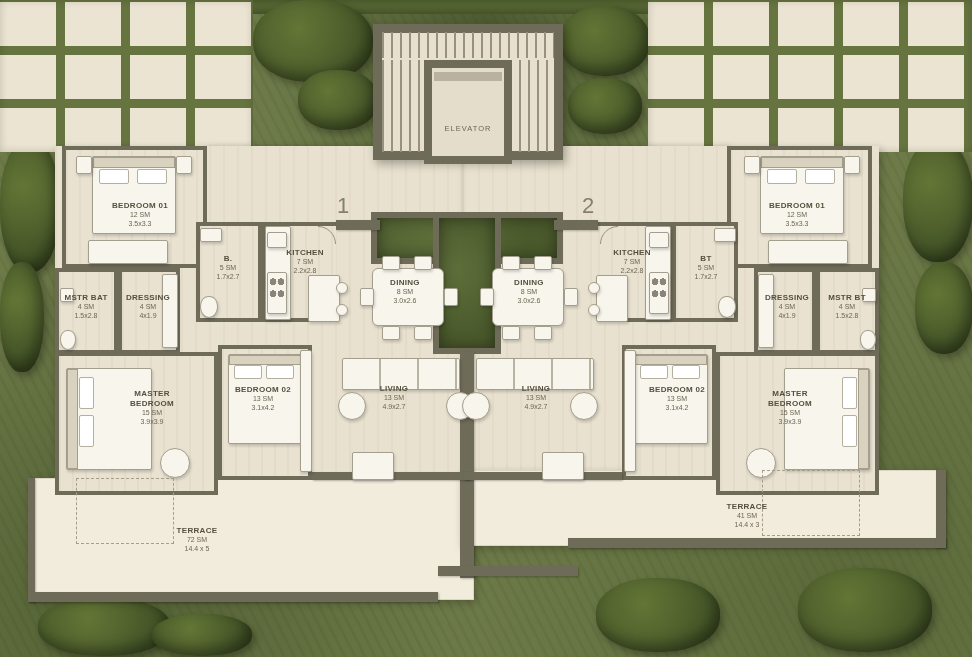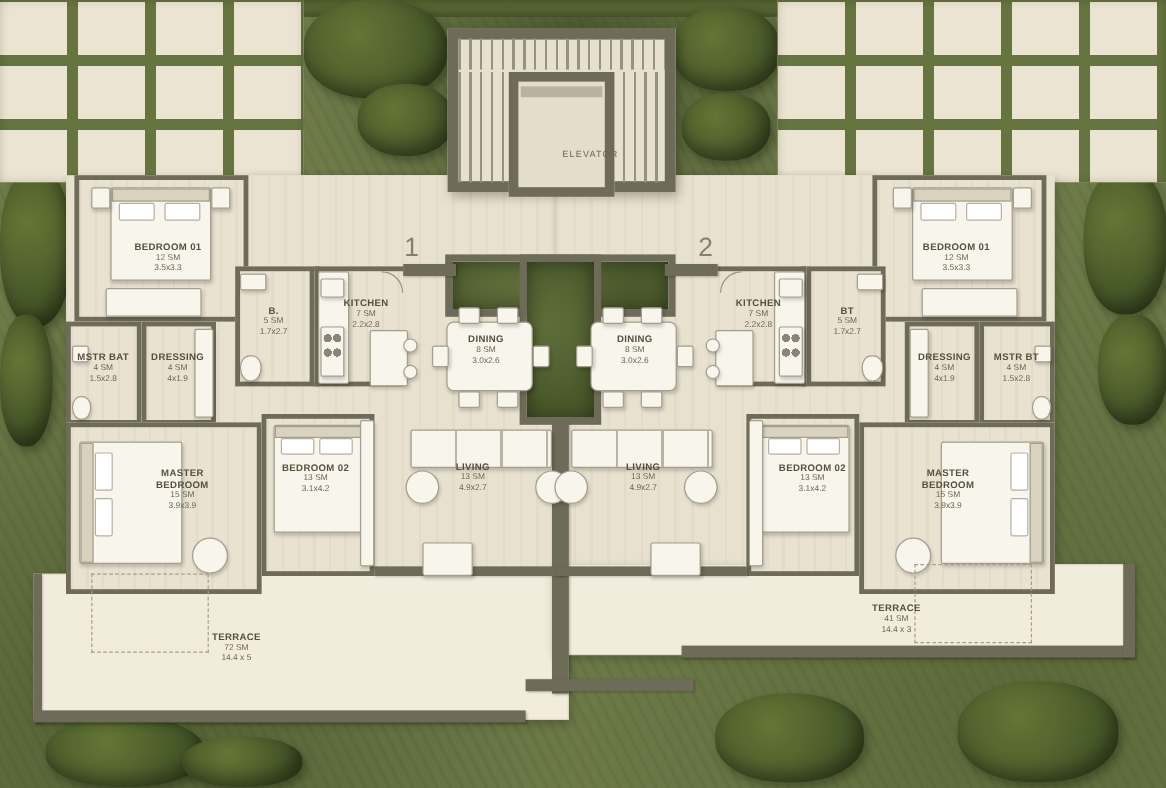--- a/index.html
+++ b/index.html
@@ -94,21 +94,21 @@
   <div class="slab" style="left:464px;top:146px;width:415px;height:334px;"></div>
   <div class="terr" style="left:28px;top:478px;width:446px;height:122px;"></div>
   <div class="terr" style="left:460px;top:470px;width:484px;height:76px;"></div>
 
   <div class="core" style="left:373px;top:24px;width:190px;height:136px;"></div>
   <div class="treads" style="left:382px;top:32px;width:172px;height:26px;"></div>
   <div class="treads" style="left:382px;top:60px;width:44px;height:92px;"></div>
   <div class="treads" style="left:510px;top:60px;width:44px;height:92px;"></div>
   <div class="elev" style="left:424px;top:60px;width:88px;height:104px;"></div>
   <div class="elevdoor" style="left:434px;top:72px;width:68px;height:9px;"></div>
-  <div class="elabel" style="left:492px;top:128px;text-align:center;">ELEVATOR</div>
+  <div class="elabel" style="left:468px;top:128px;text-align:center;">ELEVATOR</div>
 
   <div class="court" style="left:371px;top:212px;width:192px;height:52px;"></div>
   <div class="court" style="left:433px;top:212px;width:68px;height:142px;"></div>
   <div class="wall" style="left:460px;top:352px;width:14px;height:226px;"></div>
 
   <div class="wall" style="left:336px;top:220px;width:44px;height:10px;"></div>
   <div class="wall" style="left:554px;top:220px;width:44px;height:10px;"></div>
   <div class="arc" style="left:300px;top:226px;width:34px;height:34px;"></div>
   <div class="arc" style="left:600px;top:226px;width:34px;height:34px;transform:scaleX(-1);"></div>
 

